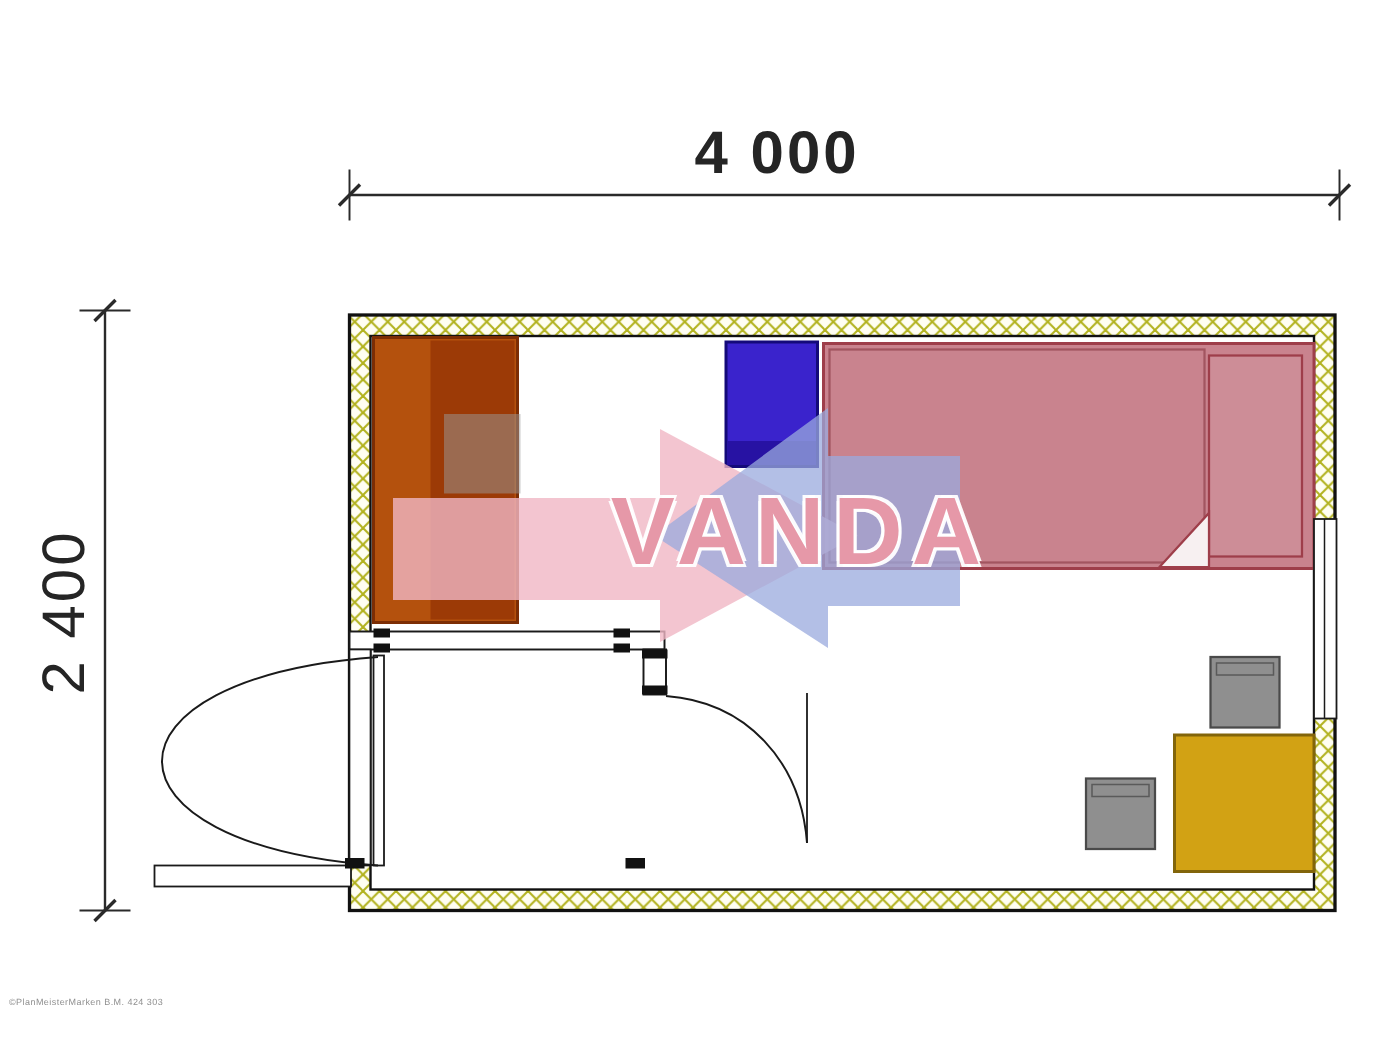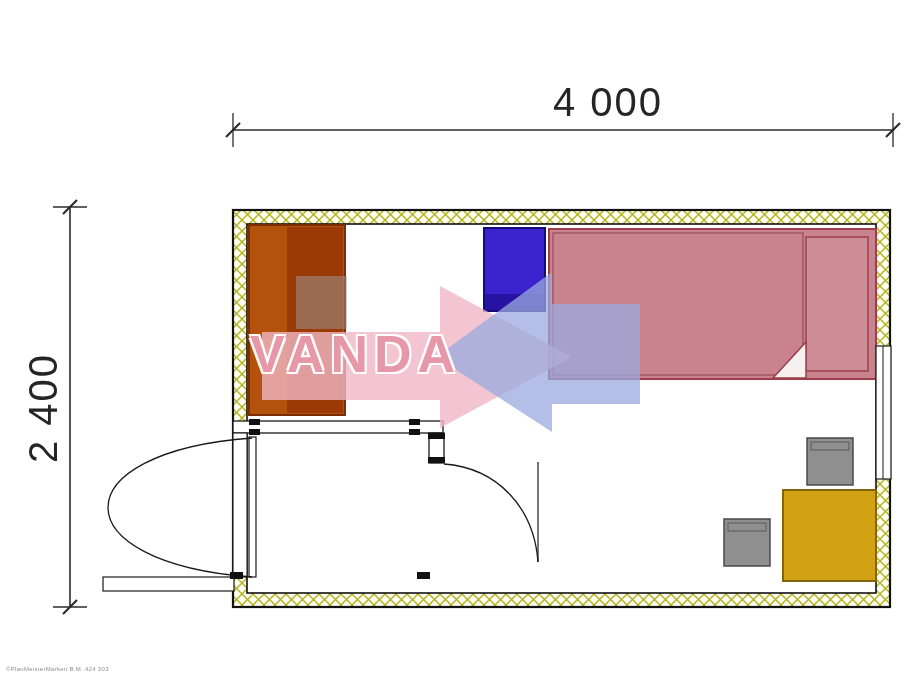--- a/index.html
+++ b/index.html
@@ -5,28 +5,28 @@
   html,body{margin:0;padding:0;background:#ffffff;}
   .canvas{
     position:relative;width:924px;height:700px;background:#ffffff;
     overflow:hidden;font-family:"Liberation Sans",sans-serif;
   }
   .plan-svg{position:absolute;left:0;top:0;}
   .dim-label{
     position:absolute;font-size:40px;font-weight:500;color:#252525;
     letter-spacing:2px;font-family:"Liberation Sans",sans-serif;white-space:nowrap;
   }
-  .dim-label.horizontal{left:463px;top:80px;width:200px;text-align:right;}
+  .dim-label.horizontal{left:463px;top:80px;width:200px;text-align:left;font-weight:bold;}
   .dim-label.vertical{
     left:-57px;top:386px;width:200px;height:44px;text-align:center;
     transform:rotate(-90deg);
   }
   .watermark-text{
-    position:absolute;left:250px;top:314px;width:410px;text-align:left;
-    font-size:52px;font-weight:800;letter-spacing:6px;line-height:80px;
+    position:absolute;left:250px;top:314px;width:410px;text-align:right;
+    font-size:64px;font-weight:800;letter-spacing:6px;line-height:80px;
     color:rgba(226,138,156,0.88);
     text-shadow:2px 2px 0 rgba(255,255,255,0.95),
                -2px -2px 0 rgba(255,255,255,0.95),
                 2px -2px 0 rgba(255,255,255,0.95),
                -2px 2px 0 rgba(255,255,255,0.95);
     pointer-events:none;
   }
   .fine-print{
     position:absolute;left:6px;top:666px;font-size:6px;color:#8f8f8f;
     letter-spacing:0.3px;

